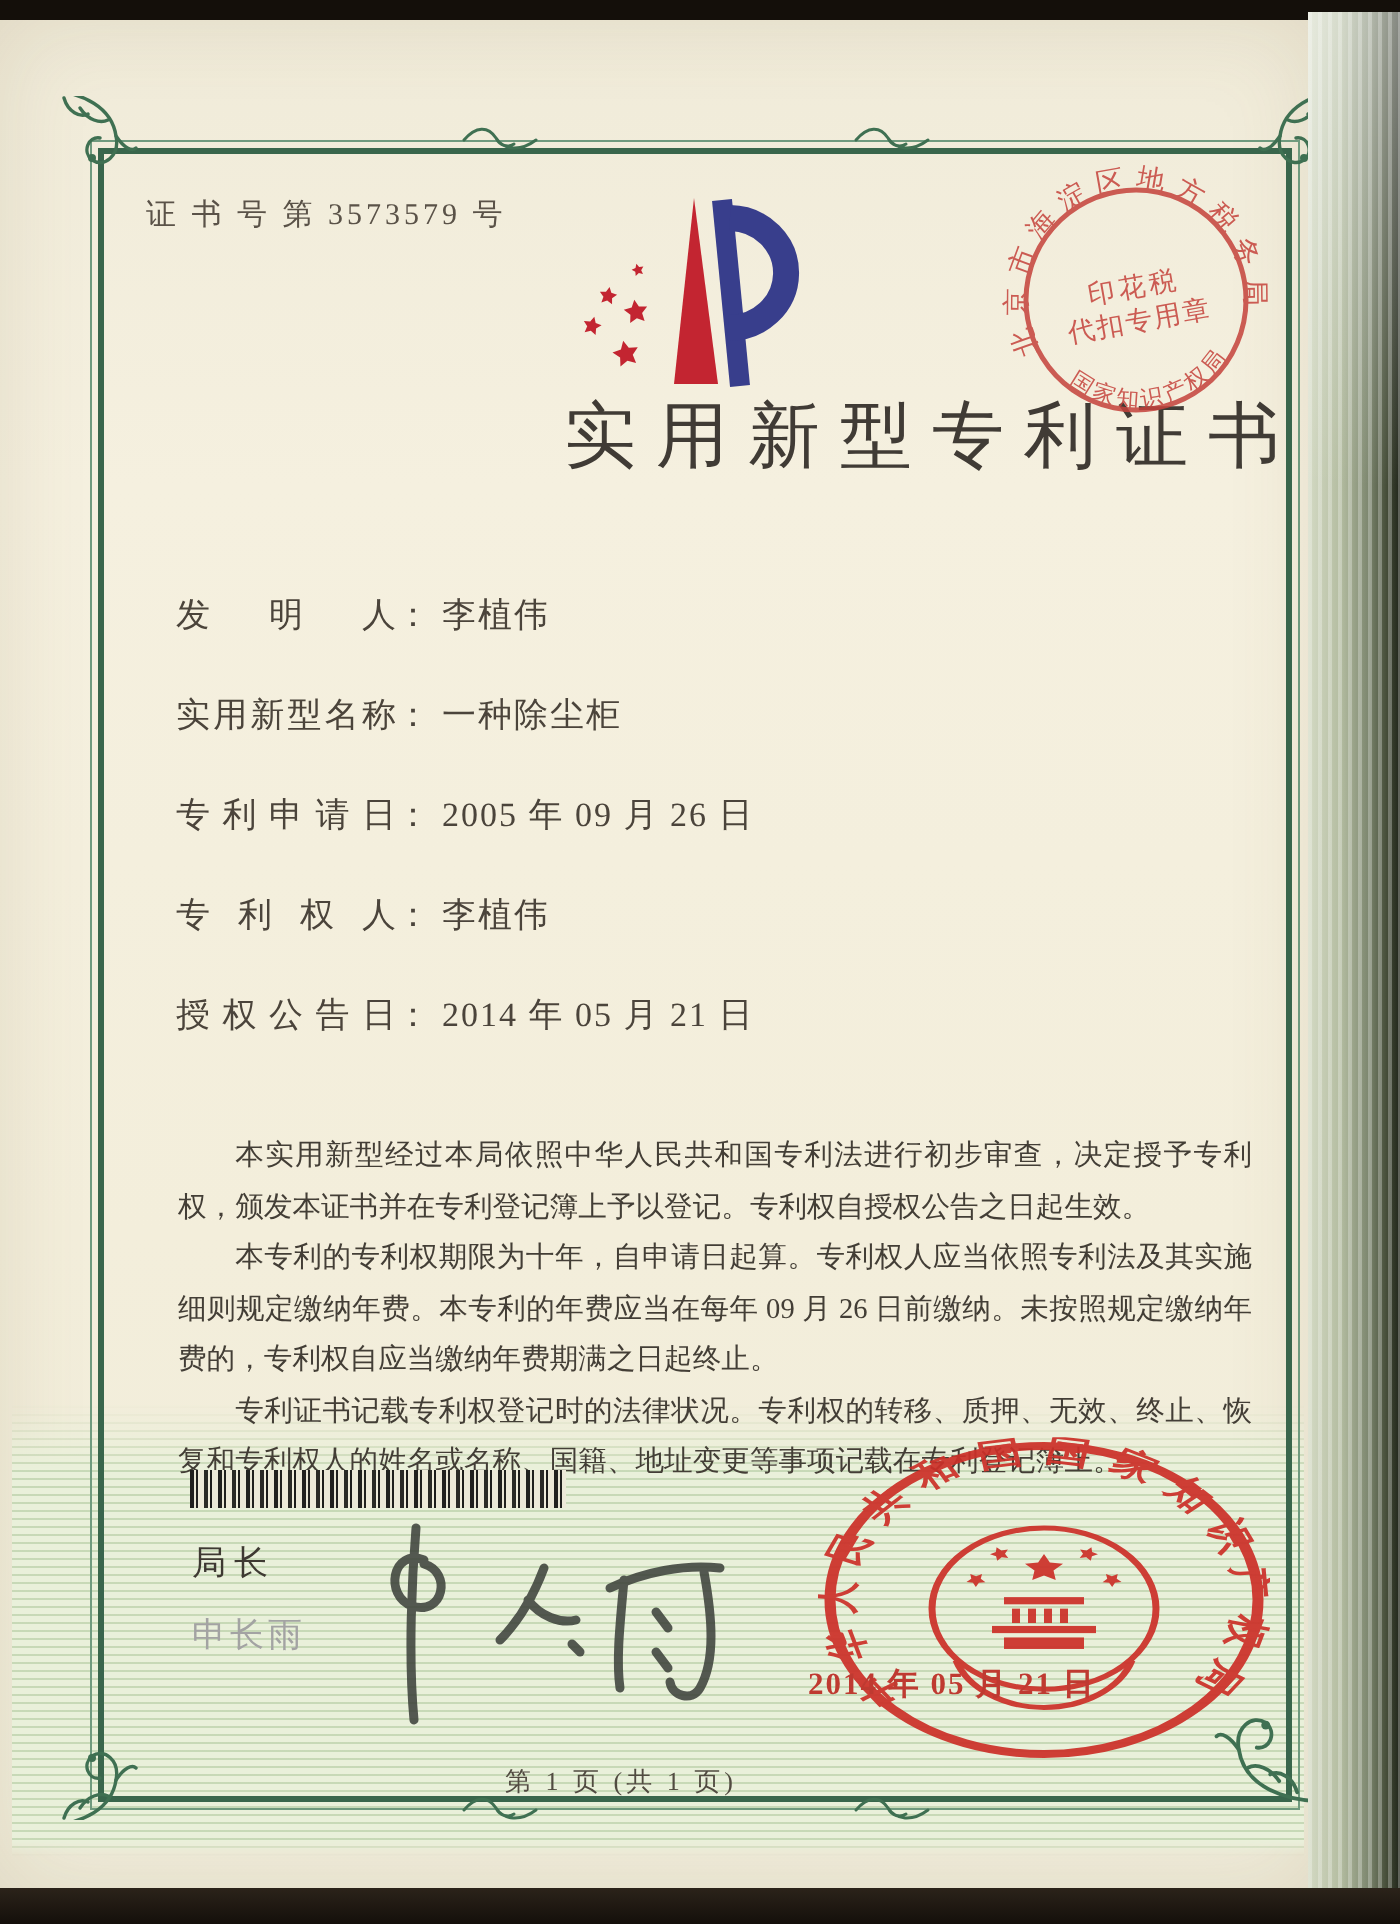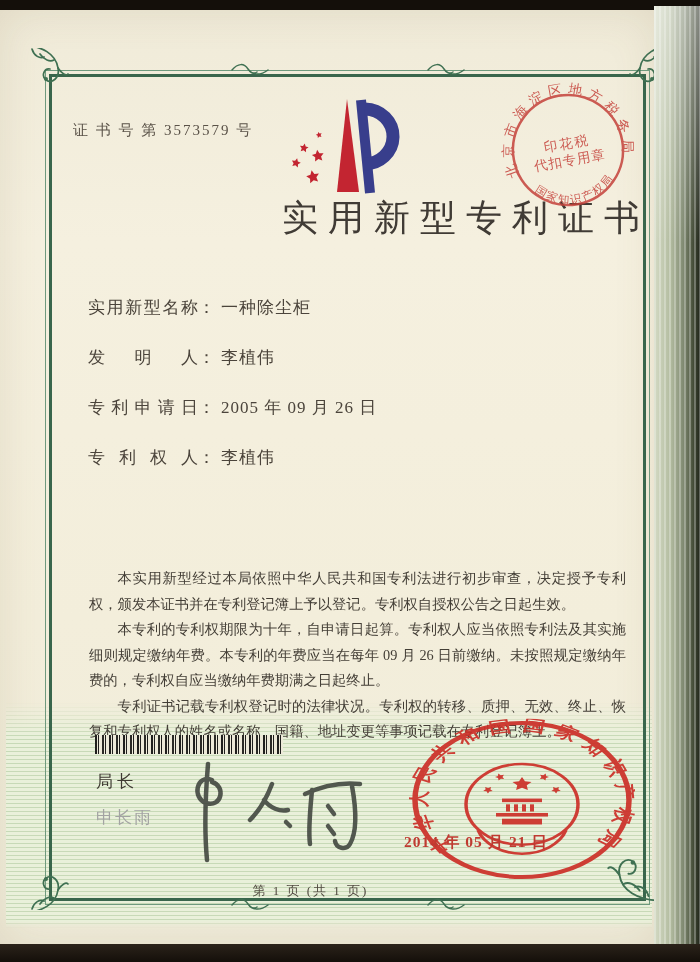--- a/index.html
+++ b/index.html
@@ -27,21 +27,21 @@
     -webkit-mask-image:linear-gradient(180deg, rgba(0,0,0,0) 0, #000 34px, #000 calc(100% - 8px), rgba(0,0,0,0));
             mask-image:linear-gradient(180deg, rgba(0,0,0,0) 0, #000 34px, #000 calc(100% - 8px), rgba(0,0,0,0)); }
 
   
   .frame { position:absolute; left:45px; top:70px; width:605px; height:835px;
     border:1px solid #6f9a7e; padding:3px; }
   .frame-inner { width:100%; height:100%; border:3px solid #39664c; }
   .flourish { position:absolute; color:#3f7052; }
 
   
-  .cert-no { position:absolute; left:73px; top:98px; font-size:15px; letter-spacing:2px; color:#5a5248;margin-top:23px; }
+  .cert-no { position:absolute; left:73px; top:98px; font-size:15px; letter-spacing:2px; color:#5a5248; }
   .logo { position:absolute; left:283px; top:96px; }
   .title { position:absolute; left:45px; top:194px; width:605px; text-align:right;
     font-size:36px; letter-spacing:10px; color:#403b35; font-weight:500; text-indent:10px; }
 
   .fields { position:absolute; left:88px; top:294px; color:#4b443b; font-size:17px; }
   .field-row { height:28px; line-height:28px; margin-bottom:22px; white-space:nowrap; }
   .field-label { display:inline-block; width:110px; text-align:justify; text-align-last:justify; vertical-align:top; }
   .field-colon { display:inline-block; vertical-align:top; }
   .field-value { display:inline-block; margin-left:6px; vertical-align:top; letter-spacing:1px; }
 
@@ -132,30 +132,33 @@
       <use href="#star" transform="translate(35,60) scale(6.2) rotate(-8)"></use>
       <use href="#star" transform="translate(13,67) scale(4.8) rotate(14)"></use>
       <use href="#star" transform="translate(30,81) scale(6.8) rotate(-12)"></use>
     </g>
   </svg>
 
   <div class="title">实用新型专利证书</div>
 
   <div class="fields">
     <div class="field-row">
+      <span class="field-label">发明人</span><span class="field-colon">：</span><span class="field-value">李植伟</span>
+    </div>
+    <div class="field-row">
       <span class="field-label">实用新型名称</span><span class="field-colon">：</span><span class="field-value">一种除尘柜</span>
     </div>
     <div class="field-row">
-      <span class="field-label">发明人</span><span class="field-colon">：</span><span class="field-value">李植伟</span>
-    </div>
-    <div class="field-row">
       <span class="field-label">专利申请日</span><span class="field-colon">：</span><span class="field-value">2005 年 09 月 26 日</span>
     </div>
     <div class="field-row">
       <span class="field-label">专利权人</span><span class="field-colon">：</span><span class="field-value">李植伟</span>
+    </div>
+    <div class="field-row">
+      <span class="field-label">授权公告日</span><span class="field-colon">：</span><span class="field-value">2014 年 05 月 21 日</span>
     </div>
   </div>
 
   <div class="paras">
     <p>本实用新型经过本局依照中华人民共和国专利法进行初步审查，决定授予专利权，颁发本证书并在专利登记簿上予以登记。专利权自授权公告之日起生效。</p>
     <p>本专利的专利权期限为十年，自申请日起算。专利权人应当依照专利法及其实施细则规定缴纳年费。本专利的年费应当在每年 09 月 26 日前缴纳。未按照规定缴纳年费的，专利权自应当缴纳年费期满之日起终止。</p>
     <p>专利证书记载专利权登记时的法律状况。专利权的转移、质押、无效、终止、恢复和专利权人的姓名或名称、国籍、地址变更等事项记载在专利登记簿上。</p>
   </div>
 
   <div class="barcode"></div>

